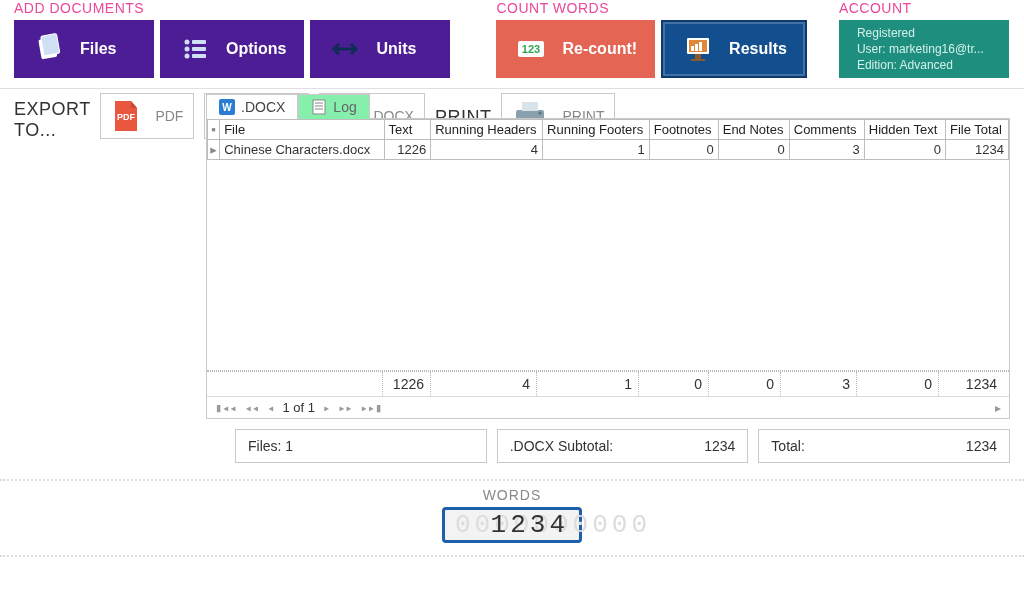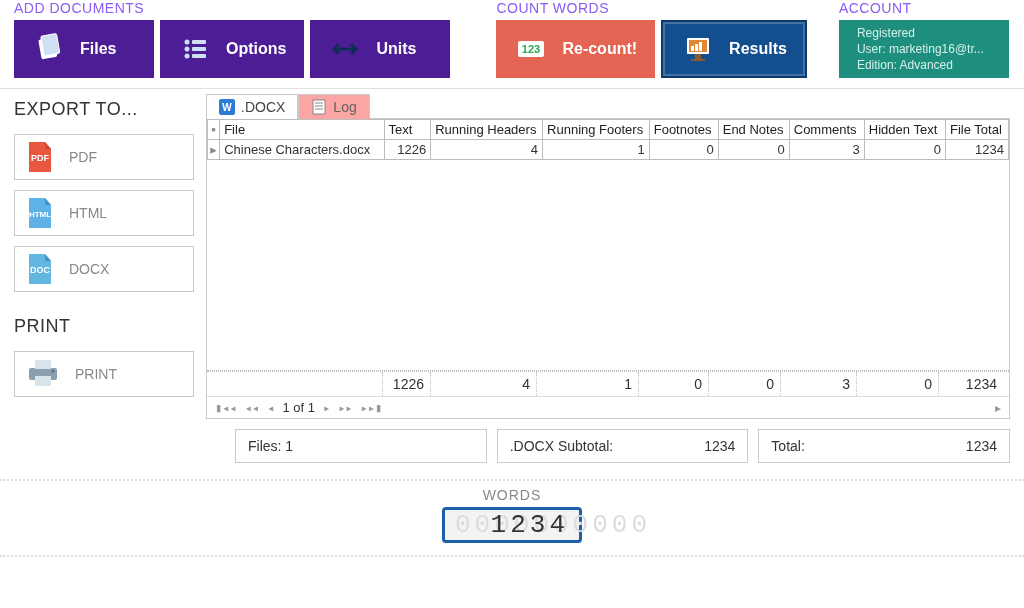--- a/index.html
+++ b/index.html
@@ -12,21 +12,21 @@
     width: 1024px;
   }
   .toolbar {
     display: flex;
     gap: 10px;
     padding: 0 14px 6px 14px;
     align-items: flex-end;
   }
   .toolbar-group { display:flex; flex-direction:column; gap:4px; }
   .toolbar-label {
-    color: #8b5cf6; font-size: 14px; letter-spacing: 0.5px;
+    color: #ec4899; font-size: 14px; letter-spacing: 0.5px;
     text-transform: uppercase;
   }
   .toolbar-row { display:flex; gap:6px; }
   .btn {
     height: 58px; min-width: 140px;
     display:flex; align-items:center; gap:14px;
     padding: 0 18px;
     color: #fff; font-weight:600; font-size:16px;
     cursor:pointer; user-select:none;
   }
@@ -39,37 +39,37 @@
   .icon-box {
     width:34px;height:34px;display:flex;align-items:center;justify-content:center;
   }
   .icon-box svg { width:34px; height:34px; }
   .hr {
     border:none; border-top:1px solid #e0e0e0; margin:4px 0;
   }
   .content {
     display:flex; gap:12px; padding: 0 14px;
   }
-  .left-col { width: 180px; display:flex; flex-direction:column; gap:10px; }
+  .left-col { width: 180px; display:flex; flex-direction:row; gap:10px; }
   .section-title { color:#333; font-size:18px; letter-spacing:0.5px; margin:6px 0 4px 0;}
   .export-item, .print-item {
     border:1px solid #c9c9c9; height:46px; display:flex; align-items:center;
     gap:14px; padding:0 10px; cursor:pointer; background:#fff;
   }
   .export-item .eicon { width:30px;height:34px; display:flex;align-items:center;justify-content:center;}
   .export-item .elabel { color:#888; font-size:14px;}
   .print-item .elabel { color:#888; font-size:14px;}
   .right-col { flex:1; display:flex; flex-direction:column; }
   .tabbar { display:flex; gap:0px; border-bottom:1px solid #c9c9c9; }
   .tab {
     border:1px solid #c9c9c9; border-bottom:none; background:#fff;
     padding:4px 12px; display:flex; align-items:center; gap:6px;
     font-size:14px; color:#444; cursor:pointer; position:relative; top:1px;
   }
-  .tab.inactive { background:#fca5a5; color:#666; }
+  .tab.inactive { background:#86efac; color:#666; }
   .tabicon { width:16px;height:16px; display:inline-flex;align-items:center;justify-content:center;}
   .grid-wrap { border:1px solid #c9c9c9; border-top:none; background:#fff; height:300px; position:relative; display:flex; flex-direction:column;}
   table.grid { width:100%; border-collapse:collapse; font-size:13px;}
   table.grid th, table.grid td {
     border-right:1px solid #bdbdbd; border-bottom:1px solid #bdbdbd;
     padding:2px 4px; text-align:left; white-space:nowrap; background:#fff;
   }
   table.grid th { font-weight:400; color:#222; border-top:1px solid #bdbdbd;}
   table.grid th:first-child, table.grid td:first-child {
     width:12px; padding:0; text-align:center; color:#888; border-left:1px solid #bdbdbd;

